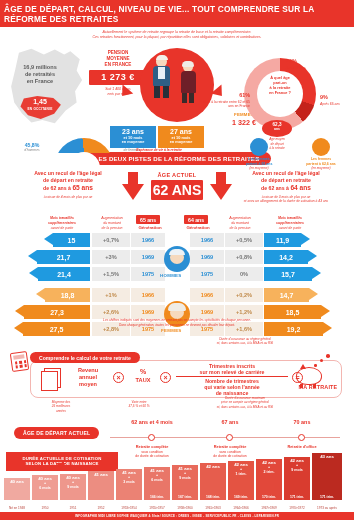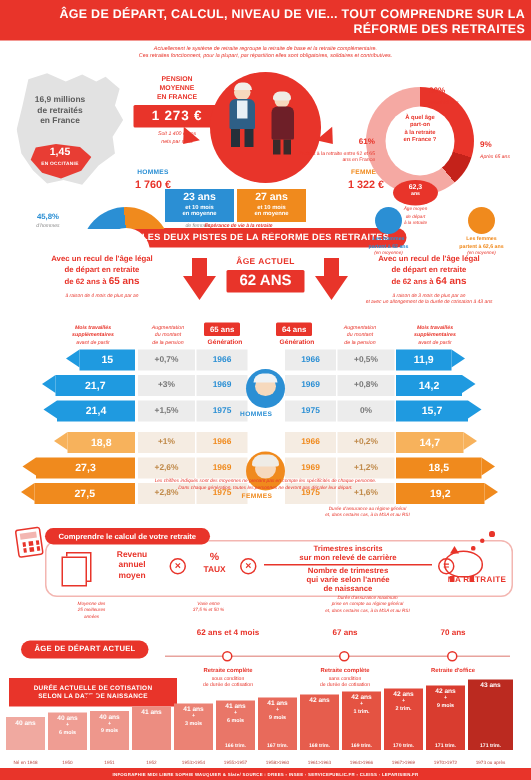--- a/index.html
+++ b/index.html
@@ -9,21 +9,21 @@
     font-family:"Liberation Sans", sans-serif;
     color:#e8342a;
     position:relative;
   }
   .page { position:relative; width:354px; height:520px; }
 
   
   .header-bar {
     background:#e8342a; color:#fff;
     font-size:8.3px; font-weight:bold; letter-spacing:.2px;
-    text-align:right; padding:3.5px 4px 3.5px;
+    text-align:left; padding:3.5px 4px 3.5px;
     text-transform:uppercase;
   }
   .intro {
     text-align:center; font-size:3.6px; font-style:italic; color:#e8342a;
     line-height:1.45; padding:3px 40px 2px;
   }
 
   
   .top { position:relative; height:108px; }
 
@@ -163,21 +163,21 @@
   
   .pistes { position:relative; height:48px; }
   .piste-txt { position:absolute; width:124px; font-size:5.2px; font-weight:bold; line-height:1.32; color:#e8342a; }
   .piste-l { left:6px; top:2px; text-align:center; }
   .piste-r { left:224px; top:2px; text-align:center; }
   .piste-txt .hl { font-size:6.6px; }
   .piste-txt .sub { font-size:3.3px; font-style:italic; font-weight:normal; display:block; margin-top:2px; line-height:1.35;}
   .age-actuel { position:absolute; left:140px; top:4px; width:74px; text-align:center; }
   .age-actuel .lab { font-size:5.6px; font-weight:bold; letter-spacing:.3px; }
   .age-actuel .val {
-    margin:2px auto 0; background:#e8342a; color:#fff; font-size:10px; font-weight:bold;
+    margin:2px auto 0; background:#e8342a; color:#fff; font-size:14px; font-weight:bold;
     padding:2px 0; width:52px; border-radius:1px;
   }
   .big-arrow {
     position:absolute; width:0; height:0;
     border-left:11px solid transparent; border-right:11px solid transparent;
     border-top:16px solid #e8342a;
   }
   .big-arrow-stem { position:absolute; width:10px; height:12px; background:#e8342a; }
 
   
@@ -375,24 +375,20 @@
       <div class="head" style="left:3px;top:0;width:10px;height:10px;background:#f6d9bd;"></div>
       <div style="position:absolute;left:2px;top:-1.5px;width:12px;height:6px;border-radius:6px 6px 2px 2px;background:#efece6;"></div>
       <div class="body-sh" style="left:0.5px;top:9px;width:15px;height:22px;background:#6e1f28;"></div>
       <div style="position:absolute;left:2px;top:31px;width:5px;height:10px;background:#3a2a2a;"></div>
       <div style="position:absolute;left:9px;top:31px;width:5px;height:10px;background:#3a2a2a;"></div>
     </div>
 
     <div class="arrow-red" style="left:118px;top:46px;transform:rotate(40deg);"></div>
     <div class="arrow-red" style="left:212px;top:46px;transform:rotate(-40deg);"></div>
 
-    <div class="gender-amt amt-m">
-      <div class="lbl">HOMMES</div>
-      <div class="val">1 760 €</div>
-    </div>
     <div class="gender-amt amt-f">
       <div class="lbl f">FEMMES</div>
       <div class="val">1 322 €</div>
     </div>
 
     <div class="life-box life-m">
       <div class="big">23 ans</div>
       <div class="sm">et 10 mois</div>
       <div class="sm">en moyenne</div>
     </div>

